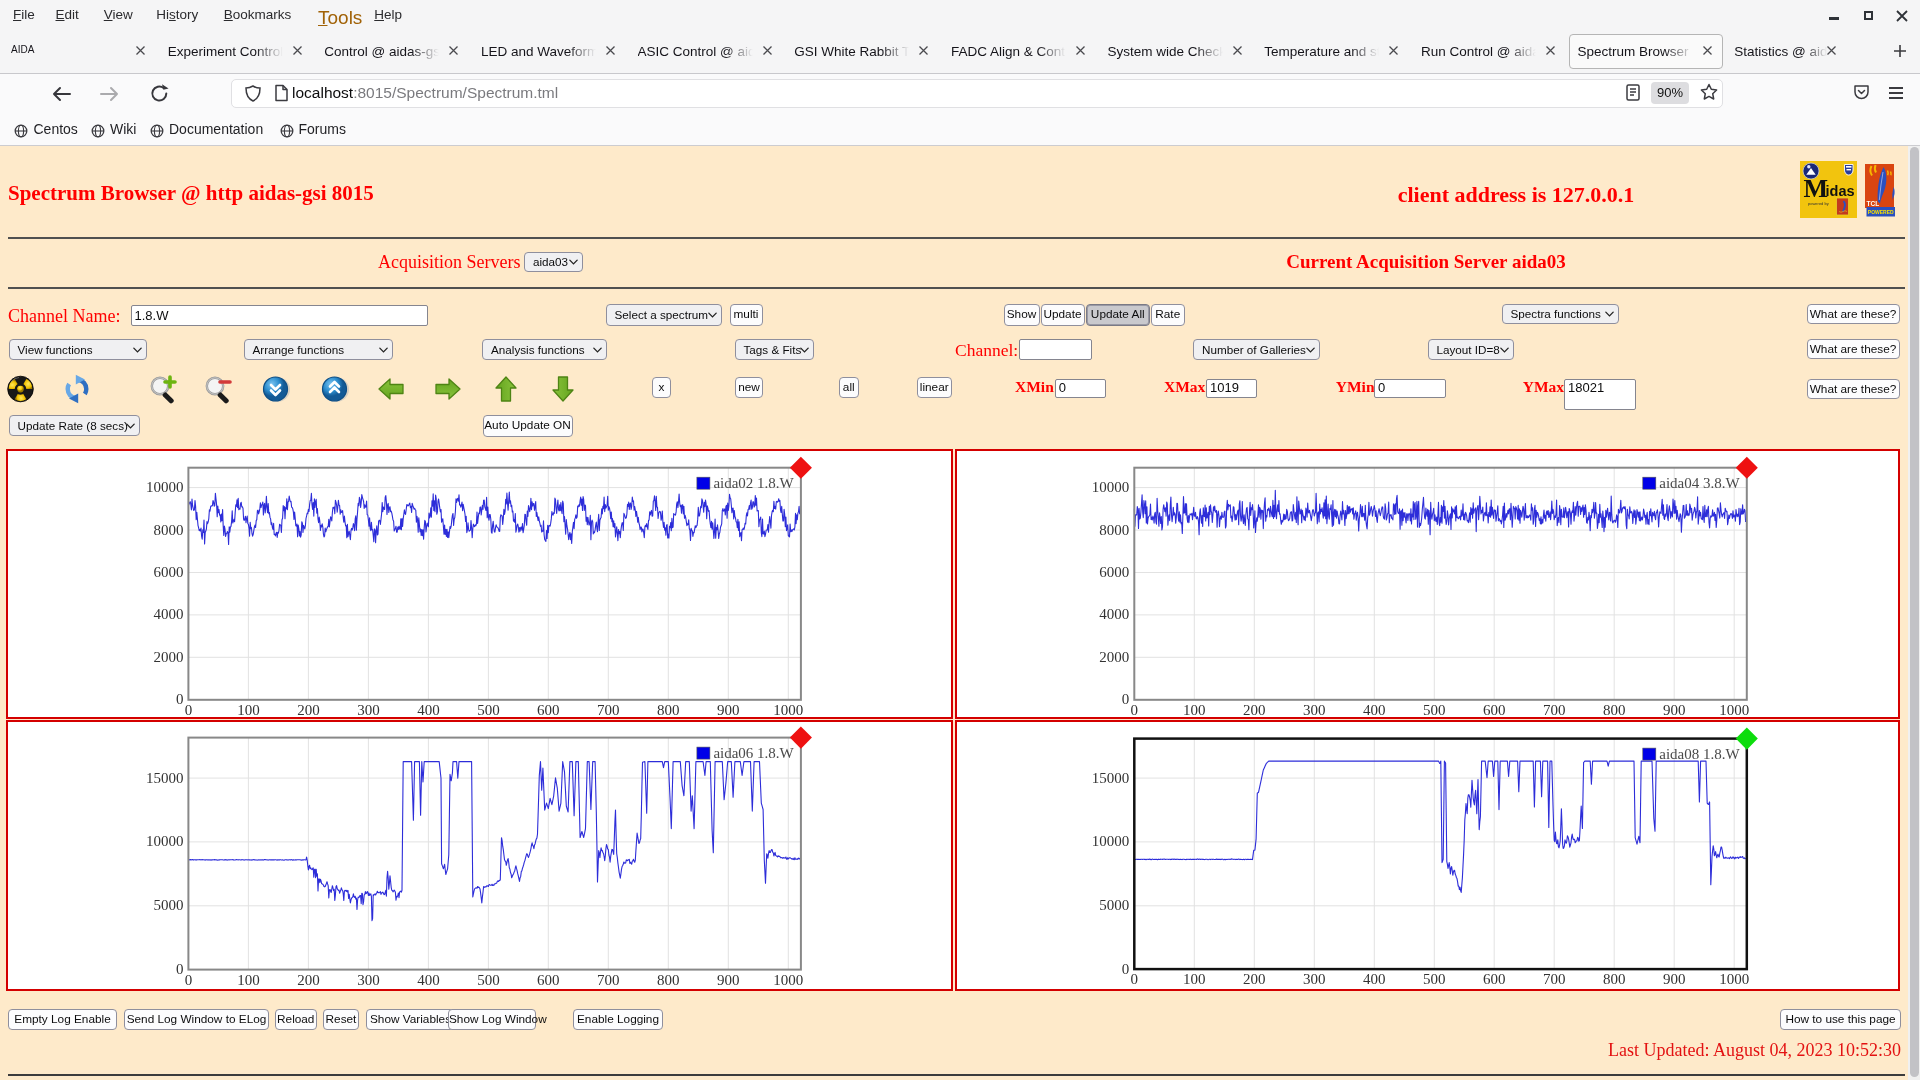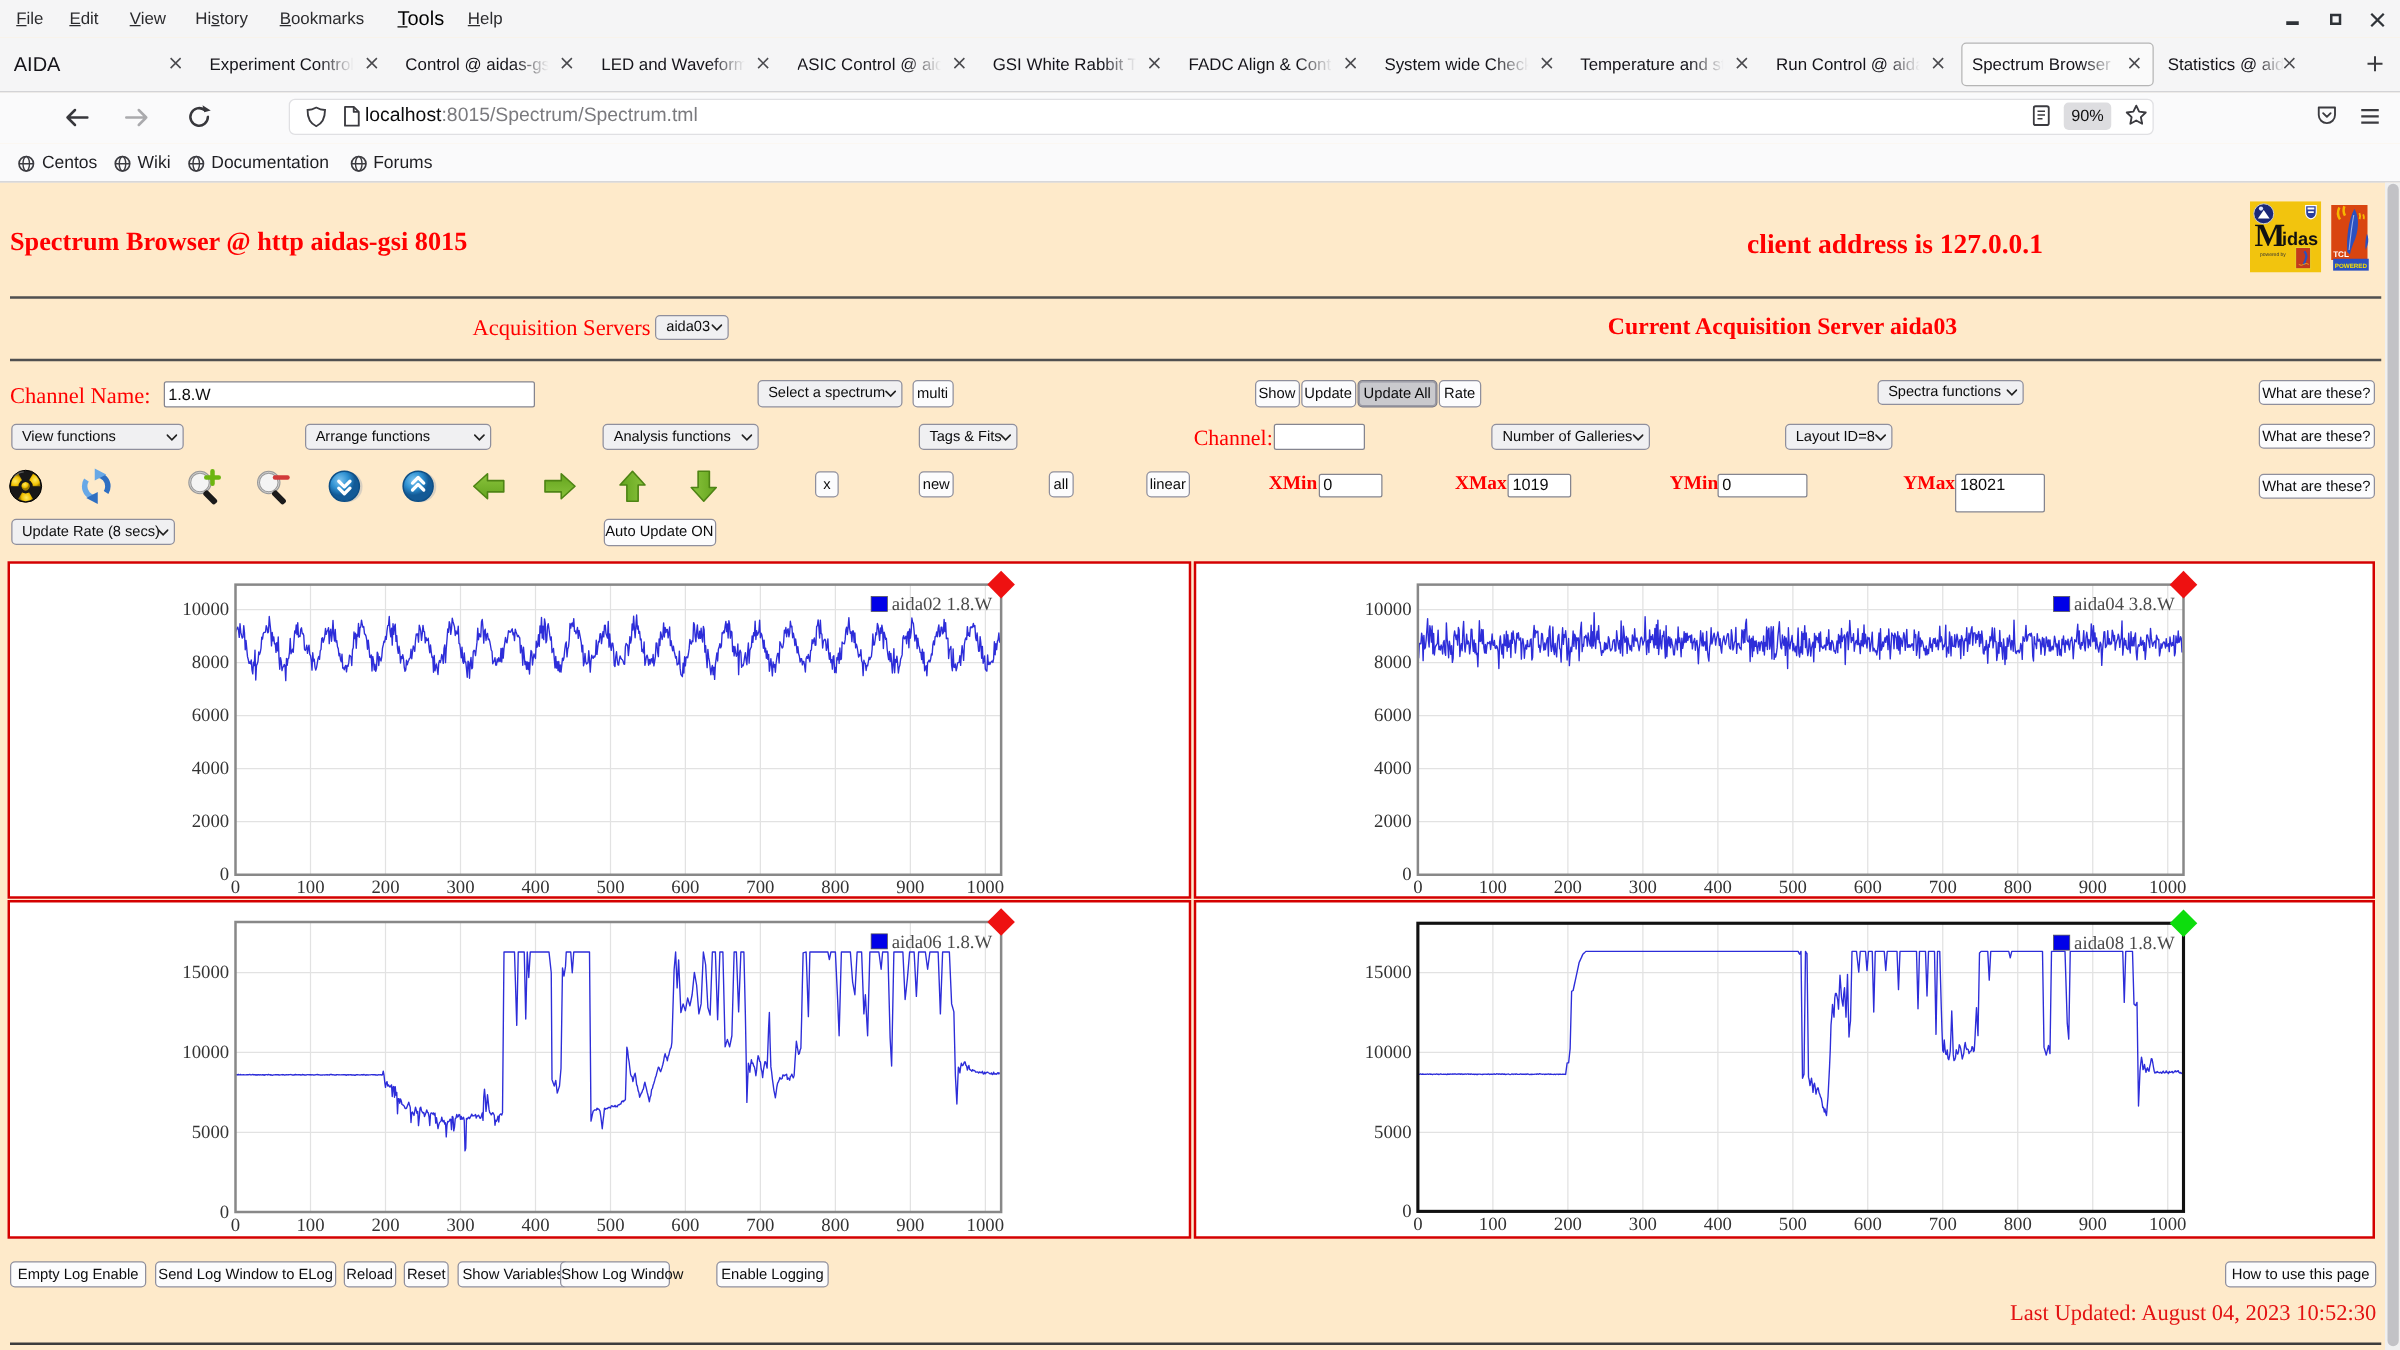--- a/index.html
+++ b/index.html
@@ -19,28 +19,28 @@
 
   <div style="position:absolute;left:0;top:0;width:1920px;height:30px;background:#f5f5f6"></div>
   <div style="position:absolute;left:0;top:30px;width:1920px;height:44px;background:#f5f5f6;border-bottom:1px solid #c8c8cc;box-sizing:border-box"></div>
   <div style="position:absolute;left:0;top:74px;width:1920px;height:41px;background:#fafafb"></div>
   <div style="position:absolute;left:0;top:115px;width:1920px;height:31px;background:#fafafb;border-bottom:1px solid #ccccd0;box-sizing:border-box"></div>
 <div style="position:absolute;left:13px;top:7px;font-size:13.5px;color:#2b2b2e"><span style="text-decoration:underline">F</span>ile</div>
 <div style="position:absolute;left:55.5px;top:7px;font-size:13.5px;color:#2b2b2e"><span style="text-decoration:underline">E</span>dit</div>
 <div style="position:absolute;left:103.75px;top:7px;font-size:13.5px;color:#2b2b2e"><span style="text-decoration:underline">V</span>iew</div>
 <div style="position:absolute;left:156.25px;top:7px;font-size:13.5px;color:#2b2b2e">Hi<span style="text-decoration:underline">s</span>tory</div>
 <div style="position:absolute;left:223.75px;top:7px;font-size:13.5px;color:#2b2b2e"><span style="text-decoration:underline">B</span>ookmarks</div>
-<div style="position:absolute;left:318px;top:7px;font-size:16px;color:#000000"><span style="text-decoration:underline">T</span>ools</div>
+<div style="position:absolute;left:318px;top:7px;font-size:19px;color:#a16207"><span style="text-decoration:underline">T</span>ools</div>
 <div style="position:absolute;left:374.25px;top:7px;font-size:13.5px;color:#2b2b2e"><span style="text-decoration:underline">H</span>elp</div>
 <div style="position:absolute;left:1829px;top:17px;width:10px;height:2.5px;background:#2f3338"></div>
 <div style="position:absolute;left:1863.5px;top:10.5px;width:9px;height:9px;border:2px solid #2f3338;box-sizing:border-box"></div>
 <svg style="position:absolute;left:1896px;top:10px" width="12" height="12" viewBox="0 0 12 12">
       <path d="M1 1 L11 11 M11 1 L1 11" stroke="#2f3338" stroke-width="1.8"></path>
     </svg>
-<div style="position:absolute;left:11.0px;top:44px;width:121px;height:18px;overflow:hidden;white-space:nowrap;font-size:16px;color:#15141a;">AIDA</div>
+<div style="position:absolute;left:11.0px;top:44px;width:121px;height:18px;overflow:hidden;white-space:nowrap;font-size:10px;color:#15141a;">AIDA</div>
 <svg style="position:absolute;left:135.0px;top:45px" width="11" height="11" viewBox="0 0 11 11">
       <path d="M1.5 1.5 L9.5 9.5 M9.5 1.5 L1.5 9.5" stroke="#4a4a4e" stroke-width="1.25"></path>
     </svg>
 <div style="position:absolute;left:167.7px;top:44px;width:121px;height:18px;overflow:hidden;white-space:nowrap;font-size:13.5px;color:#15141a;-webkit-mask-image:linear-gradient(to right, #000 72%, transparent 95%);">Experiment Control</div>
 <svg style="position:absolute;left:291.6px;top:45px" width="11" height="11" viewBox="0 0 11 11">
       <path d="M1.5 1.5 L9.5 9.5 M9.5 1.5 L1.5 9.5" stroke="#4a4a4e" stroke-width="1.25"></path>
     </svg>
 <div style="position:absolute;left:324.3px;top:44px;width:121px;height:18px;overflow:hidden;white-space:nowrap;font-size:13.5px;color:#15141a;-webkit-mask-image:linear-gradient(to right, #000 72%, transparent 95%);">Control @ aidas-gsi</div>
 <svg style="position:absolute;left:448.3px;top:45px" width="11" height="11" viewBox="0 0 11 11">
       <path d="M1.5 1.5 L9.5 9.5 M9.5 1.5 L1.5 9.5" stroke="#4a4a4e" stroke-width="1.25"></path>

